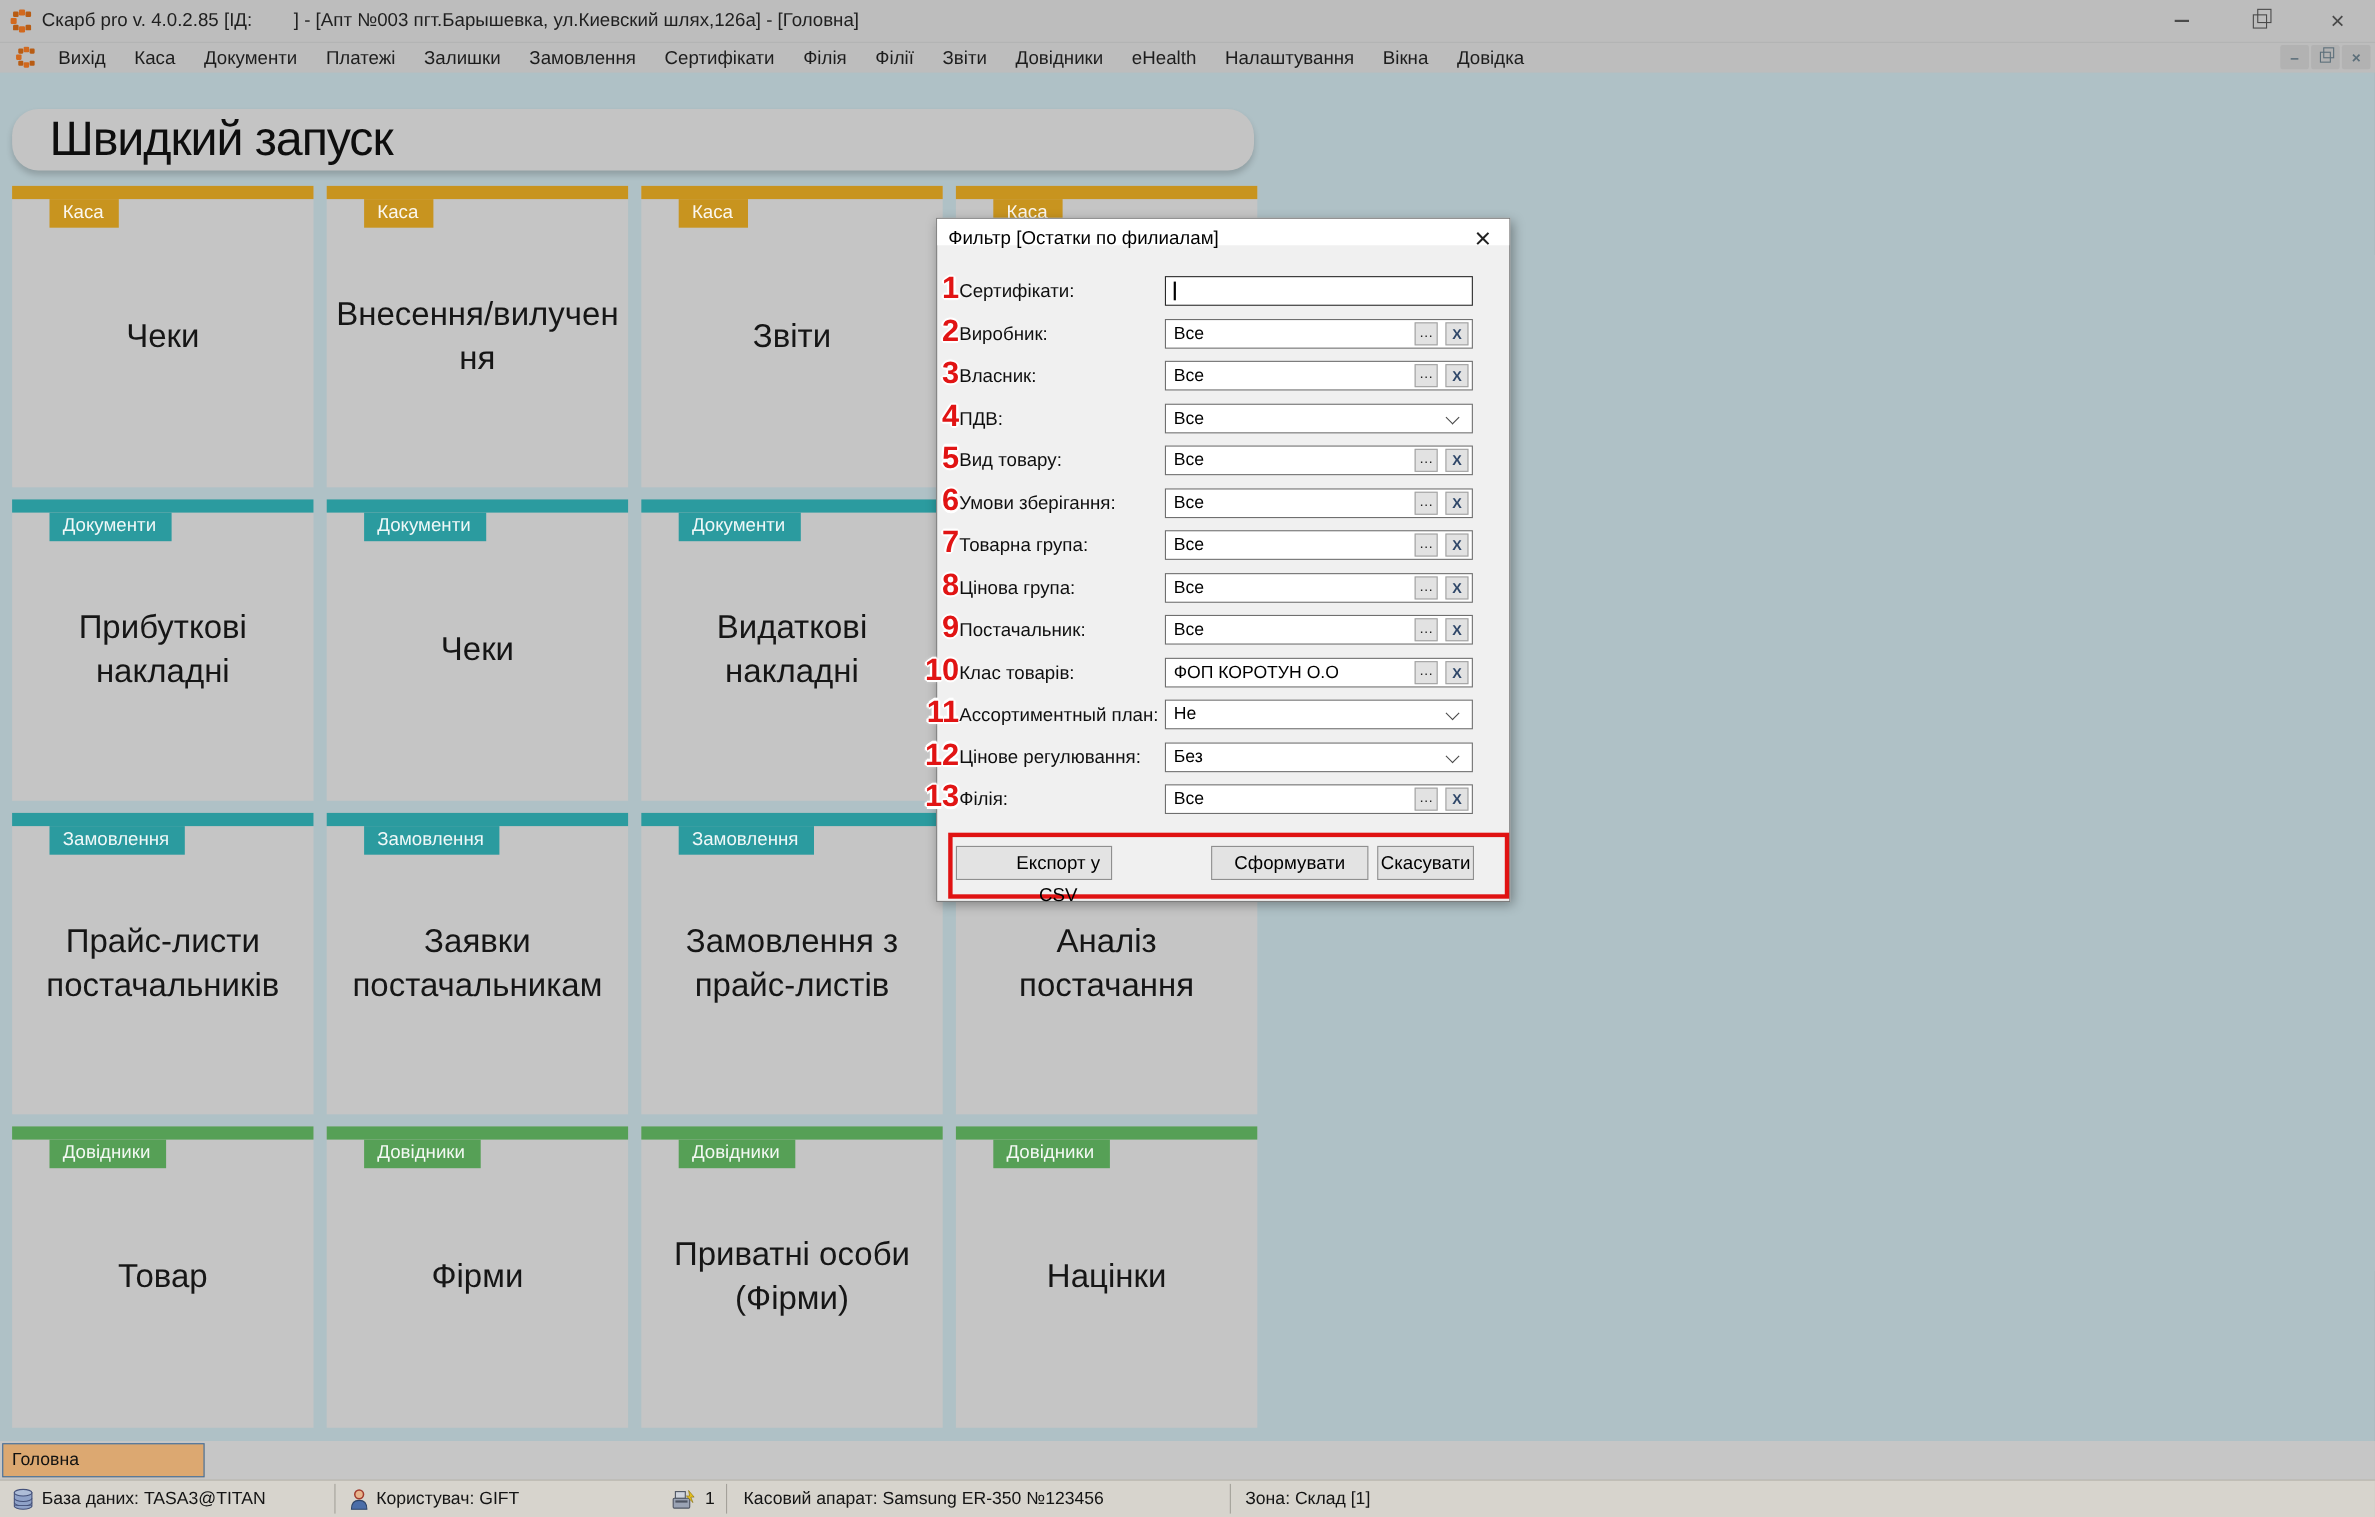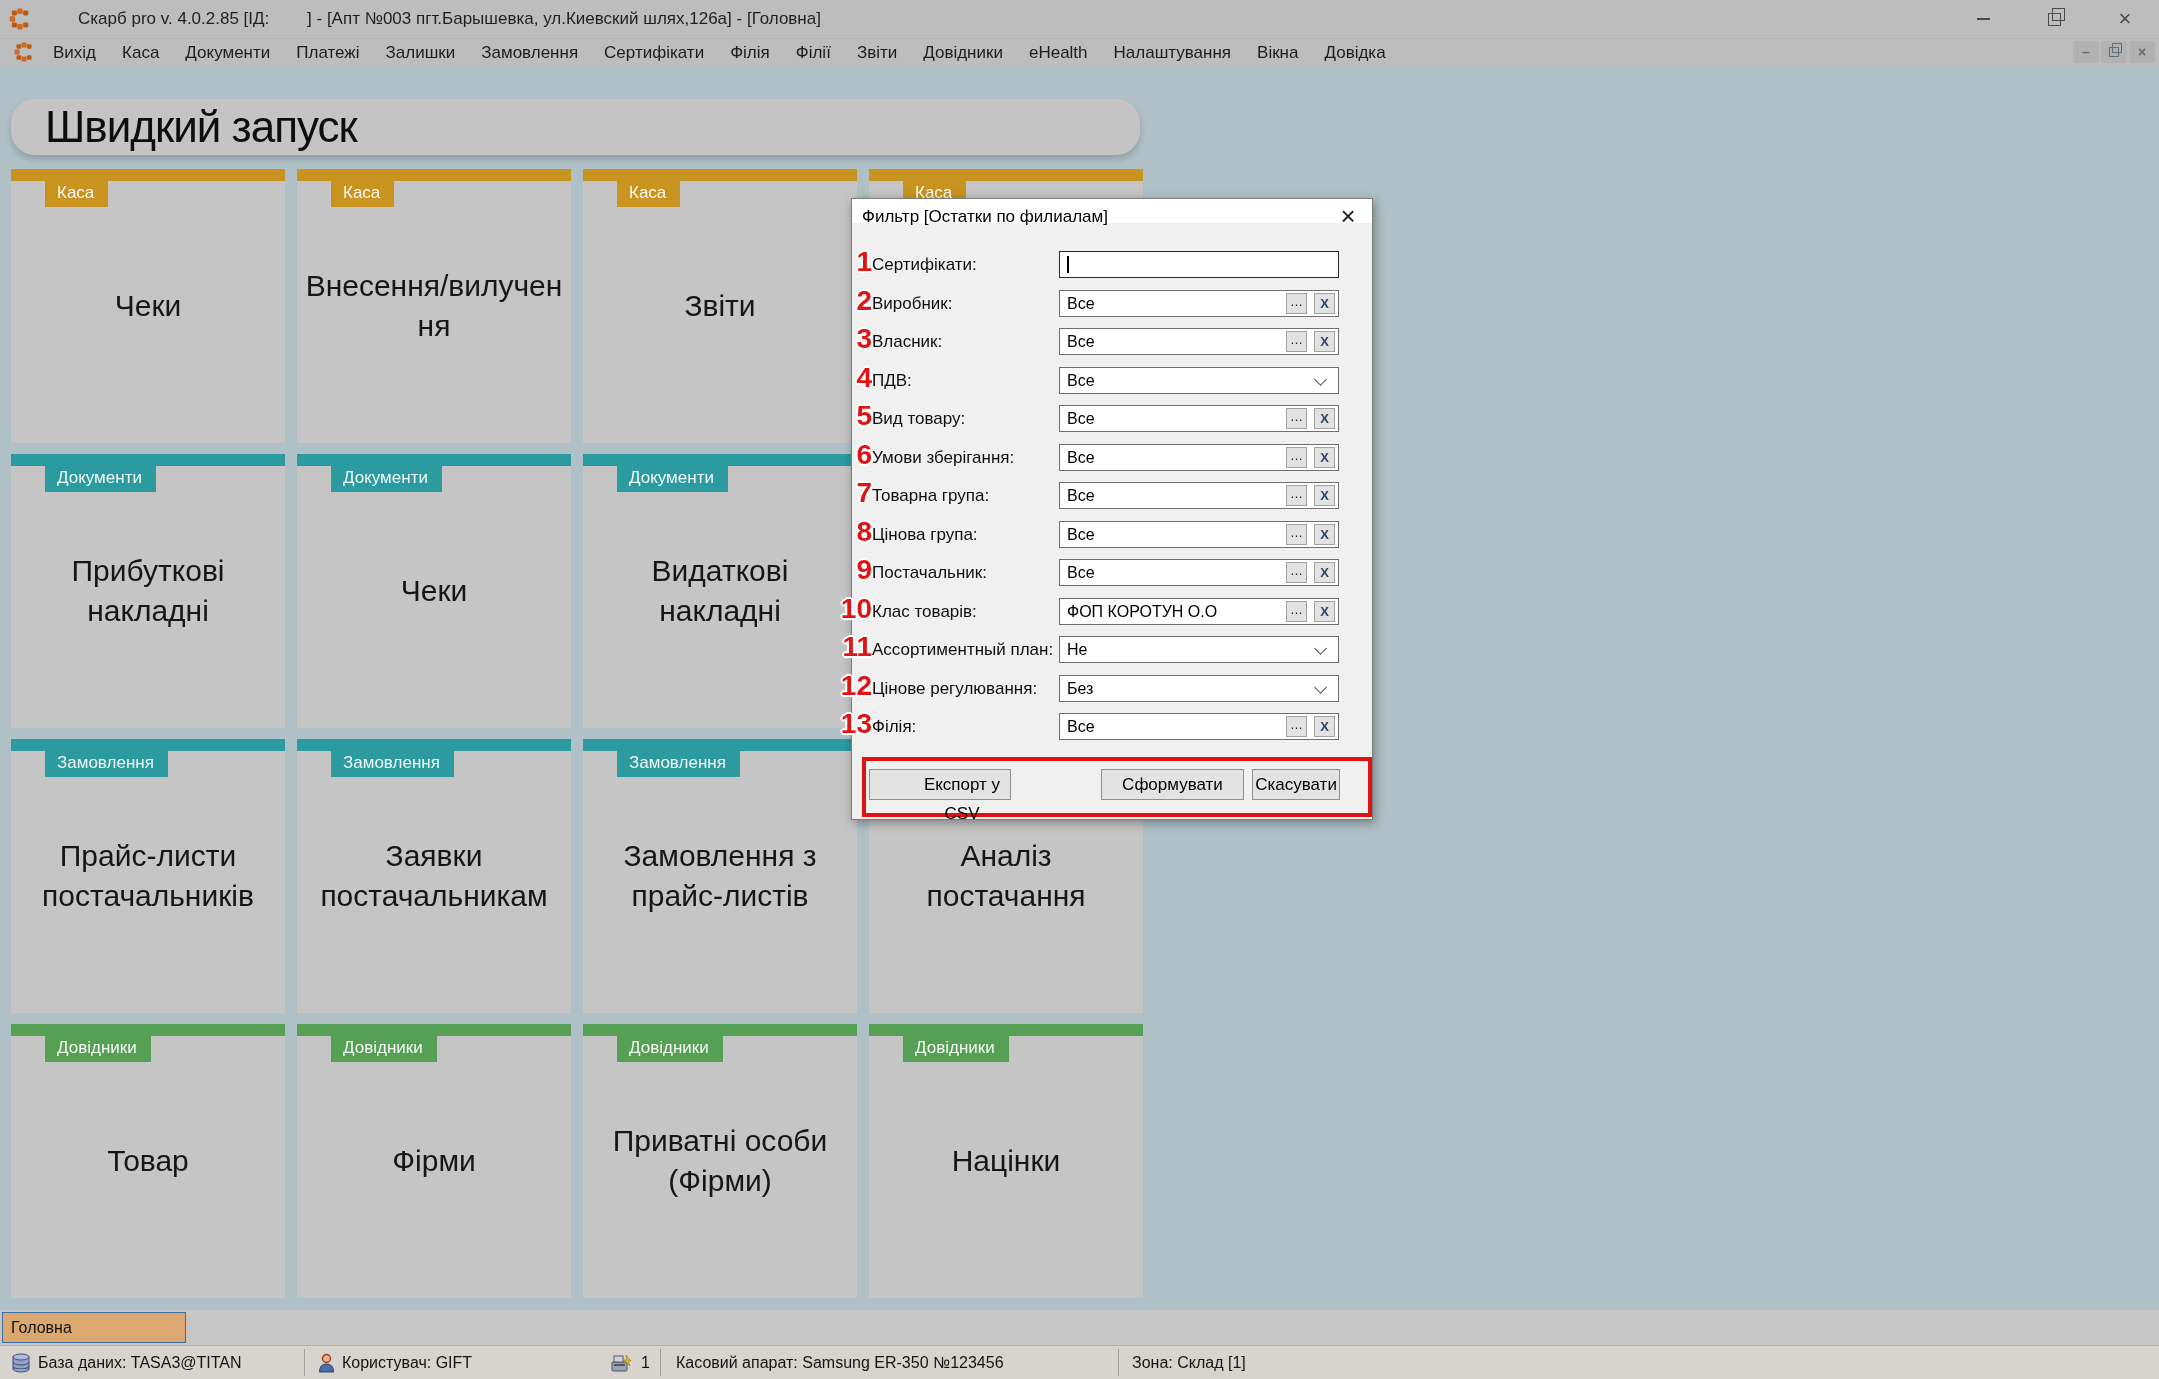--- a/index.html
+++ b/index.html
@@ -2,21 +2,21 @@
 <html><head>
 <meta charset="utf-8">
 <style>
   html,body{margin:0;padding:0;background:#8f9aa0;}
   #screen{position:relative;width:2159px;height:1379px;overflow:hidden;
           background:#afc1c6;font-family:"Liberation Sans",sans-serif;}
 
   
   .titlebar{position:absolute;left:0;top:0;width:2159px;height:38px;background:#bdbdbd;
             border-bottom:1px solid #b3b3b3;}
-  .title-text{position:absolute;left:38px;top:0;line-height:38px;font-size:17px;color:#1f1f1f;white-space:pre;margin-left:40px;}
+  .title-text{position:absolute;left:38px;top:0;line-height:38px;font-size:17px;color:#1f1f1f;white-space:pre;}
   .app-ico{position:absolute;left:9px;top:8px;width:22px;height:22px;}
   .wbtn{position:absolute;top:0;width:46px;height:37px;text-align:center;color:#4a4a4a;cursor:default;}
   .wbtn .glyph-min{display:inline-block;width:13px;height:2px;background:#4a4a4a;margin-top:18px;}
   .glyph-restore{display:inline-block;position:relative;width:11px;height:11px;border:1.5px solid #4a4a4a;margin-top:13px;background:transparent;}
   .glyph-restore:before{content:"";position:absolute;left:3px;top:-6px;width:11px;height:11px;border:1.5px solid #4a4a4a;}
   .glyph-close{font-size:22px;line-height:37px;}
 
   .menubar{position:absolute;left:0;top:39px;width:2159px;height:27px;background:#bdbdbd;}
   .menu-ico{position:absolute;left:14px;top:3px;width:20px;height:20px;}
   .menu-items{position:absolute;left:40px;top:0;height:27px;display:flex;}

